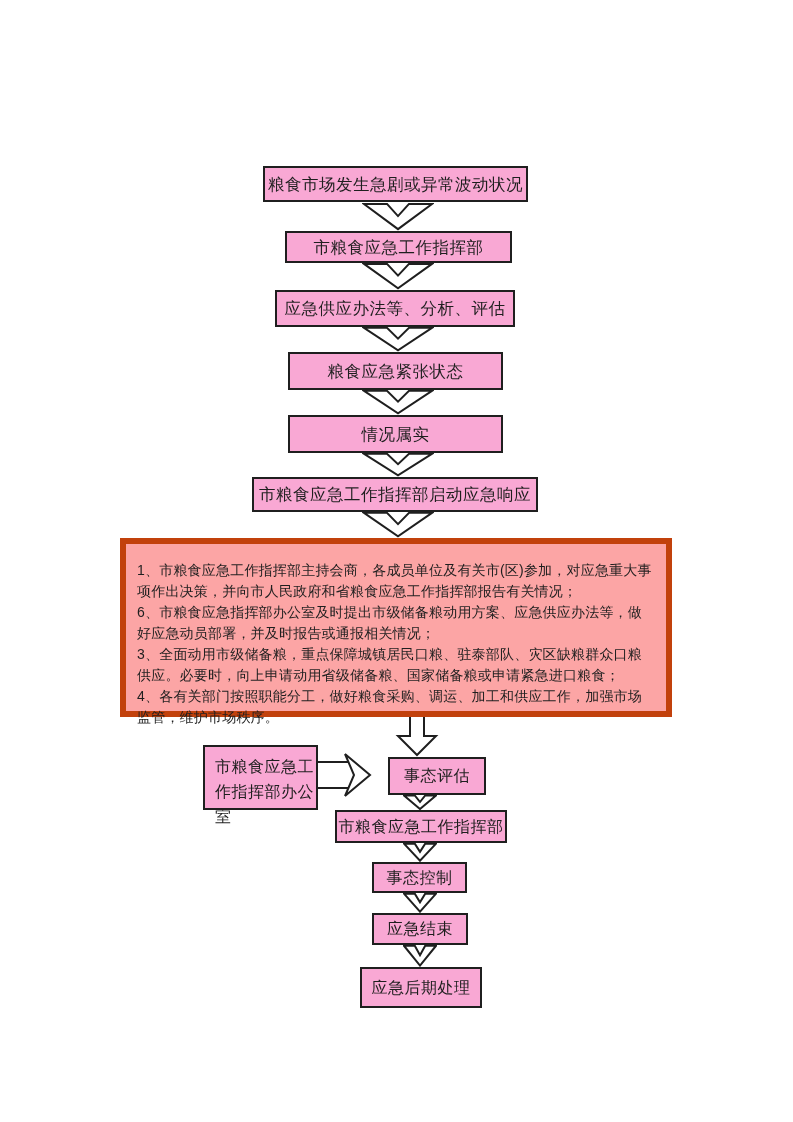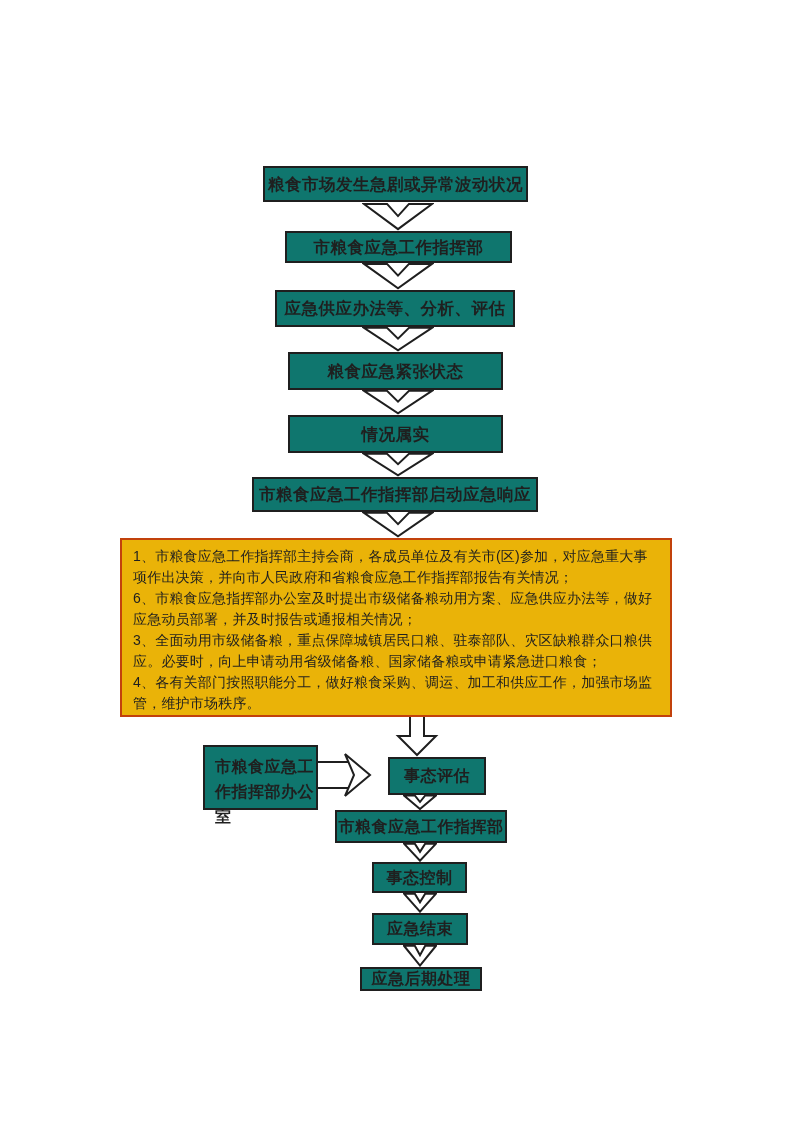--- a/index.html
+++ b/index.html
@@ -2,33 +2,33 @@
 <html><head>
 <meta charset="utf-8">
 <style>
   html,body{margin:0;padding:0;background:#ffffff;}
   .canvas{
     position:relative;width:793px;height:1122px;margin:0 auto;
     background:#ffffff;overflow:hidden;
     font-family:"Liberation Sans",sans-serif;color:#1f1f1f;
   }
   .box{
-    position:absolute;box-sizing:border-box;border:2px solid #1f1f1f;background:#0f766e;
+    position:absolute;box-sizing:border-box;border:2px solid #1f1f1f;background:#f9a8d4;
     display:flex;align-items:center;justify-content:center;text-align:center;
-    font-weight:bold;font-size:16.5px;letter-spacing:0.5px;line-height:1.25;
+    font-weight:normal;font-size:16.5px;letter-spacing:0.5px;line-height:1.25;
   }
   .box.sm{font-size:16px;letter-spacing:0.5px;}
   .office{
     display:block;text-align:left;padding:7px 0 0 10px;font-size:16px;line-height:25px;
     justify-content:flex-start;
   }
   .bigbox{
-    position:absolute;box-sizing:border-box;border:2px solid #c2410c;background:#eab308;
+    position:absolute;box-sizing:border-box;border:6px solid #c2410c;background:#fca5a5;
     font-size:14px;font-weight:normal;line-height:21px;text-align:left;
-    padding:6px 11px;letter-spacing:0.2px;
+    padding:16px 11px;letter-spacing:0.2px;
   }
   .arrow{position:absolute;display:block;}
   .arrow path{fill:#ffffff;stroke:#1f1f1f;stroke-width:2;stroke-linejoin:miter;}
   .arrow line{stroke:#1f1f1f;stroke-width:2;}
 </style>
 </head>
 <body>
 
 <div class="canvas">
 
@@ -104,15 +104,15 @@
   <svg class="arrow" style="left:403px;top:893px" width="34" height="20" viewBox="0 0 72 30" preserveAspectRatio="none">
     <path d="M2 1 L25 1 L36 14 L47 1 L70 1 L36 28 Z" vector-effect="non-scaling-stroke"></path>
   </svg>
 
   <div class="box sm" style="left:372px;top:913px;width:96px;height:32px">应急结束</div>
 
   <svg class="arrow" style="left:403px;top:945px" width="34" height="22" viewBox="0 0 72 30" preserveAspectRatio="none">
     <path d="M2 1 L25 1 L36 14 L47 1 L70 1 L36 28 Z" vector-effect="non-scaling-stroke"></path>
   </svg>
 
-  <div class="box sm" style="left:360px;top:967px;width:122px;height:24px">应急后期处理</div>
+  <div class="box sm" style="left:360px;top:967px;width:122px;height:41px">应急后期处理</div>
 
 </div>
 
 </body></html>

